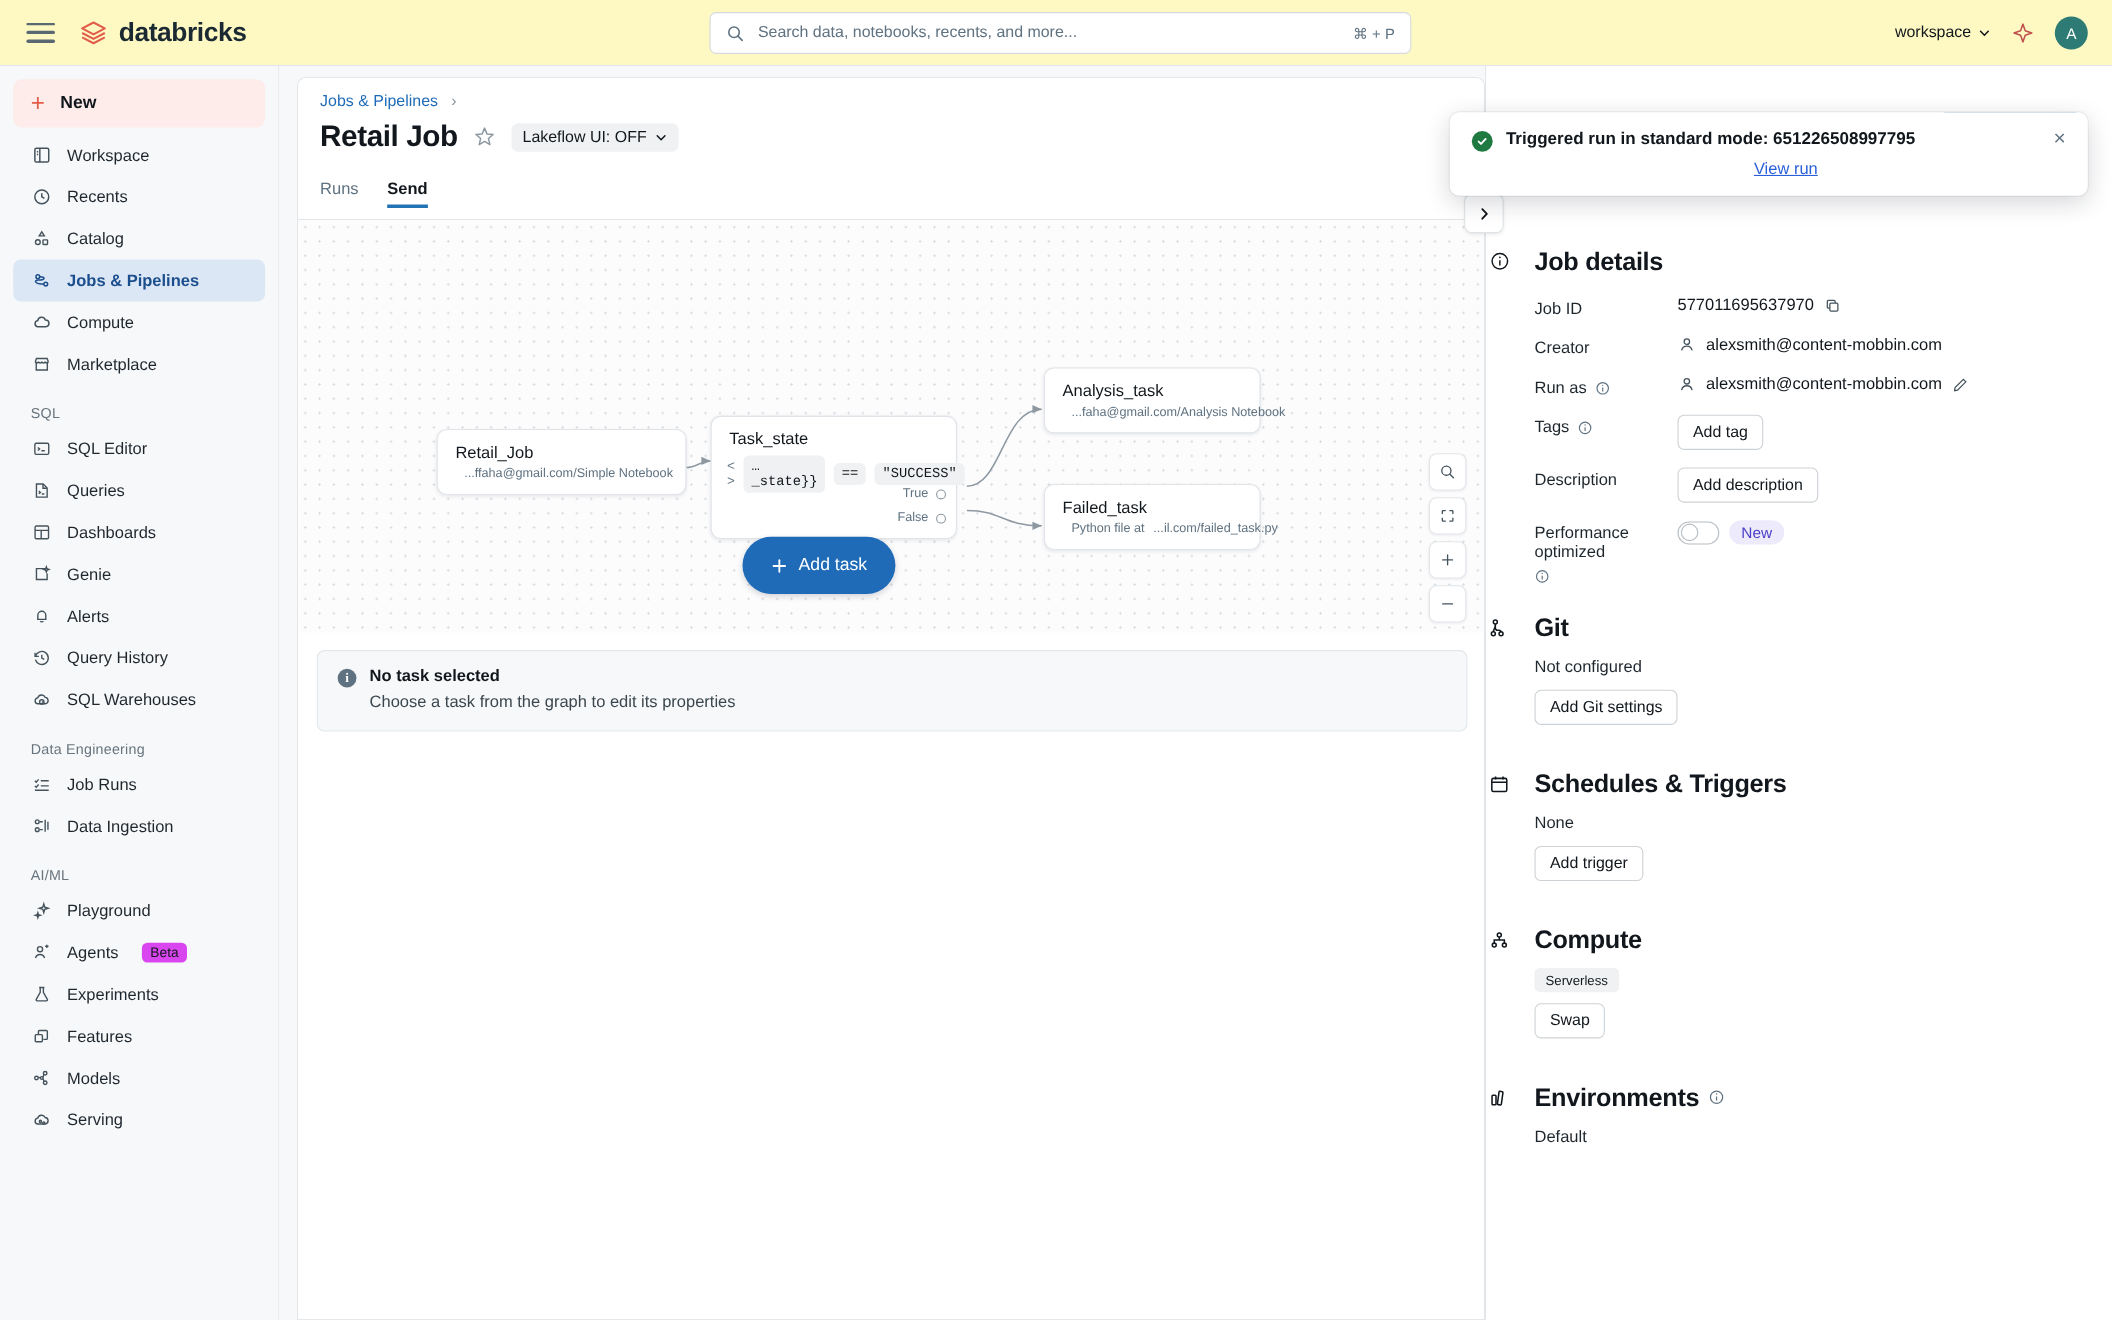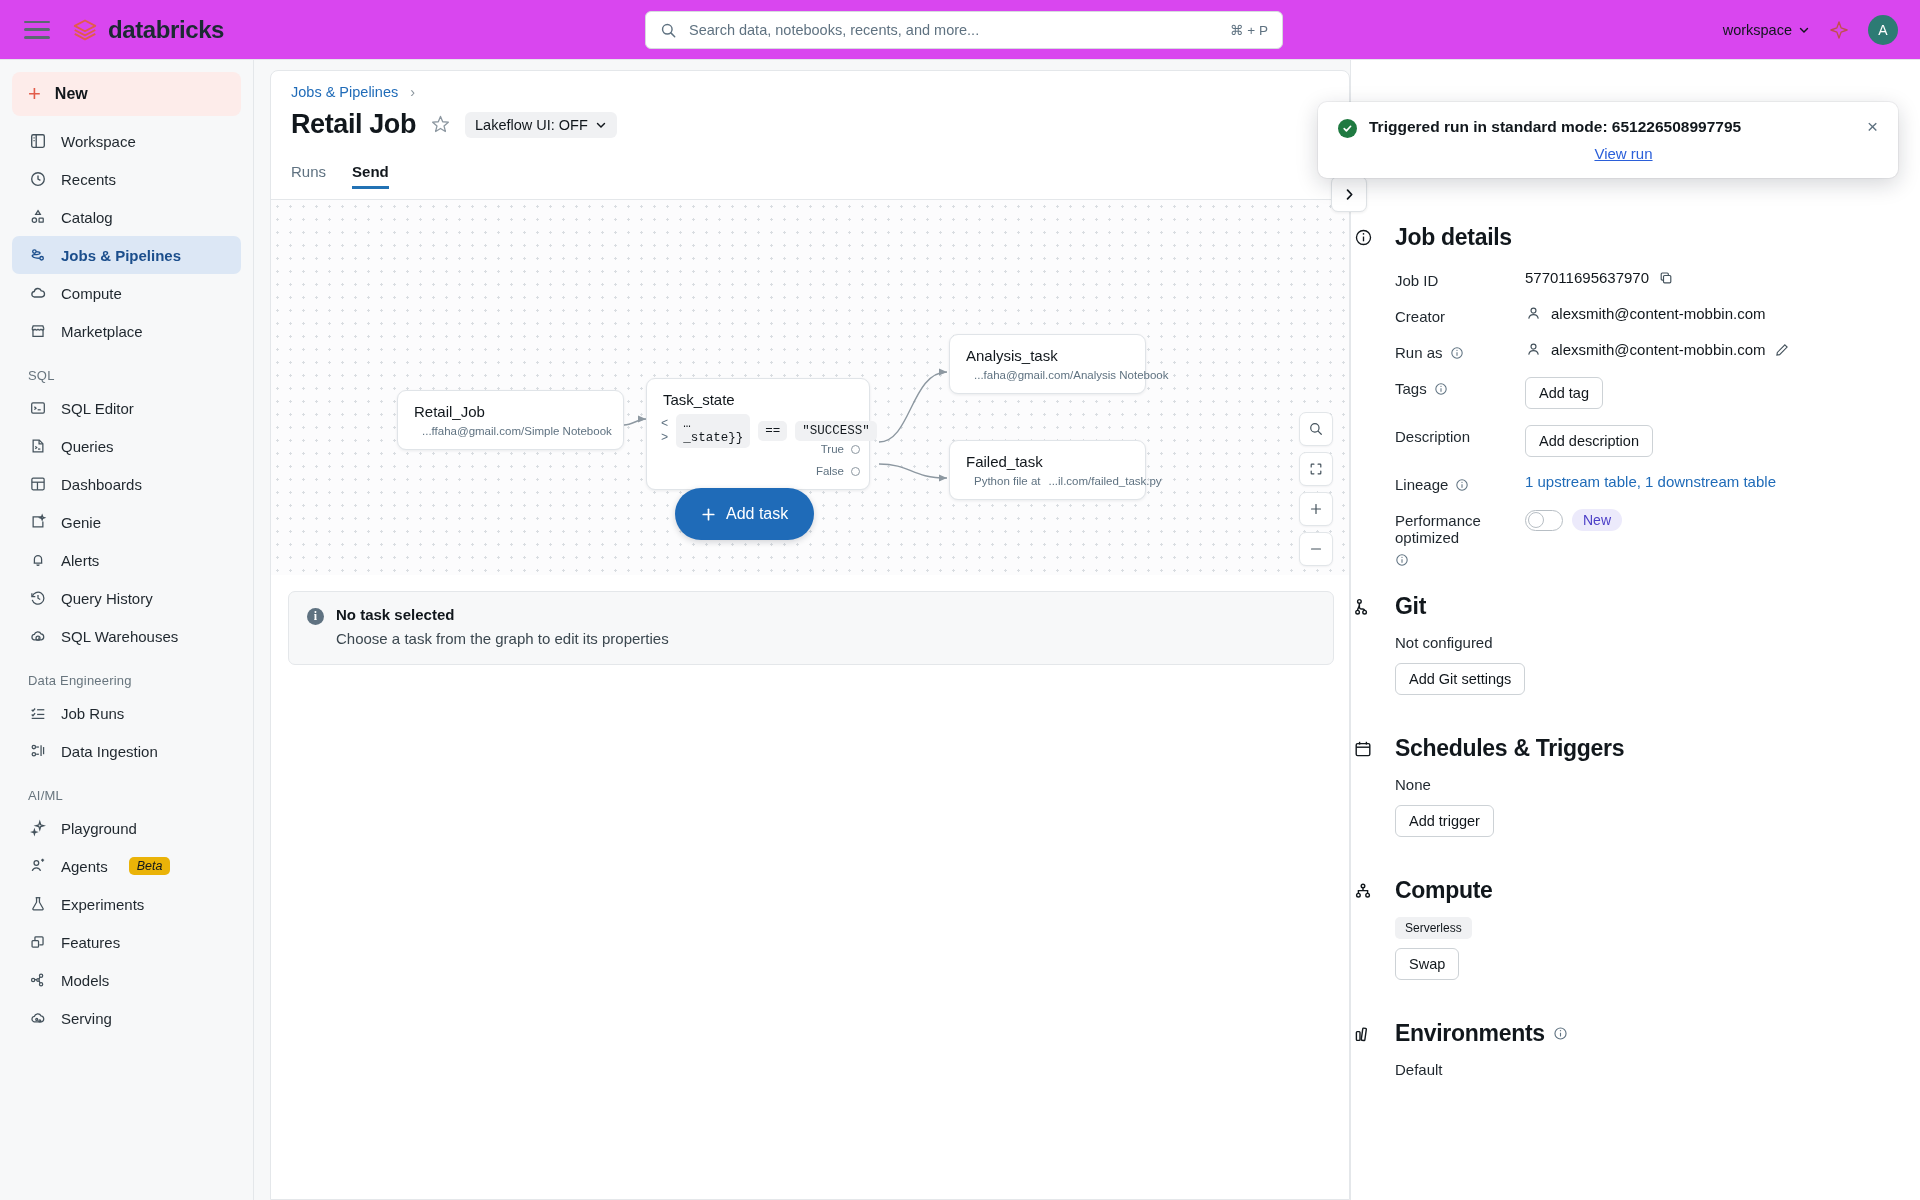--- a/index.html
+++ b/index.html
@@ -6,21 +6,21 @@
   html, body {
     width: 1920px; height: 1200px;
     font-family: "Liberation Sans", sans-serif;
     background: #fff; color: #11171c; overflow: hidden;
   }
   body { position: relative; }
 
   
   .topbar {
     position: absolute; top: 0; left: 0; width: 1920px; height: 60px;
-    background: #d946ef; border-bottom: 1px solid #e4e7ea;
+    background: #fef9c3; border-bottom: 1px solid #e4e7ea;
     display: flex; align-items: center; z-index: 30;
   }
   .hamburger { width: 26px; height: 18px; margin-left: 24px; margin-right: 22px; cursor: pointer;
     display: flex; flex-direction: column; justify-content: space-between; }
   .hamburger span { display: block; height: 2.2px; background: #5a6872; border-radius: 2px; }
   .brand { display: flex; align-items: center; gap: 10px; }
   .brand-logo { width: 26px; height: 26px; }
   .brand-name { font-size: 24px; font-weight: 700; letter-spacing: -0.4px; color: #1b2a32; }
 
   .searchwrap { position: absolute; left: 645px; top: 11px; width: 638px; height: 38px; }
@@ -58,22 +58,22 @@
   }
   .nav-item .ico { width: 20px; height: 20px; flex: 0 0 20px; display: flex; align-items: center; justify-content: center; }
   .nav-item .lbl { font-size: 15px; color: #1f272e; white-space: nowrap; }
   .nav-item.active { background: #dce7f5; }
   .nav-item.active .lbl { color: #1b4e8c; font-weight: 700; }
   .nav-item.active .ico svg { stroke: #1b4e8c; }
   .nav-group {
     font-size: 13px; color: #68757e; padding: 18px 0 6px 28px; letter-spacing: .2px;
   }
   .beta-pill {
-    margin-left: 8px; background: #eab308; color: #11171c; font-size: 12.5px;
-    padding: 2px 8px; border-radius: 5px; font-style: italic;
+    margin-left: 8px; background: #d946ef; color: #11171c; font-size: 12.5px;
+    padding: 2px 8px; border-radius: 5px;
   }
 
   
   .main {
     position: absolute; left: 254px; top: 60px; width: 1666px; height: 1140px;
     background: #f7f8f9;
   }
   .content-card {
     position: absolute; left: 16px; top: 10px; width: 1080px; height: 1130px;
     background: #fff; border: 1px solid #e4e7ea; border-radius: 8px 8px 0 0;
@@ -740,31 +740,20 @@
             </svg>
           </div>
           <button class="btn-outline">Add tag</button>
         </div>
 
         <div class="drow">
           <div class="dlabel">Description</div>
           <button class="btn-outline">Add description</button>
         </div>
 
-        <div class="drow">
-          <div class="dlabel">
-            <span>Lineage</span>
-            <svg width="14" height="14" viewBox="0 0 20 20" fill="none" stroke="#5f7281" stroke-width="1.5">
-              <circle cx="10" cy="10" r="7.4"></circle>
-                <line x1="10" y1="9" x2="10" y2="14"></line>
-              <circle cx="10" cy="6.2" r="0.9" fill="#5f7281" stroke="none"></circle>
-            </svg>
-          </div>
-          <div class="dval link">1 upstream table, 1 downstream table</div>
-        </div>
 
         <div class="drow">
           <div class="dlabel" style="flex-wrap:wrap;">
             <span>Performance optimized</span>
             <svg width="14" height="14" viewBox="0 0 20 20" fill="none" stroke="#5f7281" stroke-width="1.5">
               <circle cx="10" cy="10" r="7.4"></circle>
                 <line x1="10" y1="9" x2="10" y2="14"></line>
               <circle cx="10" cy="6.2" r="0.9" fill="#5f7281" stroke="none"></circle>
             </svg>
           </div>

